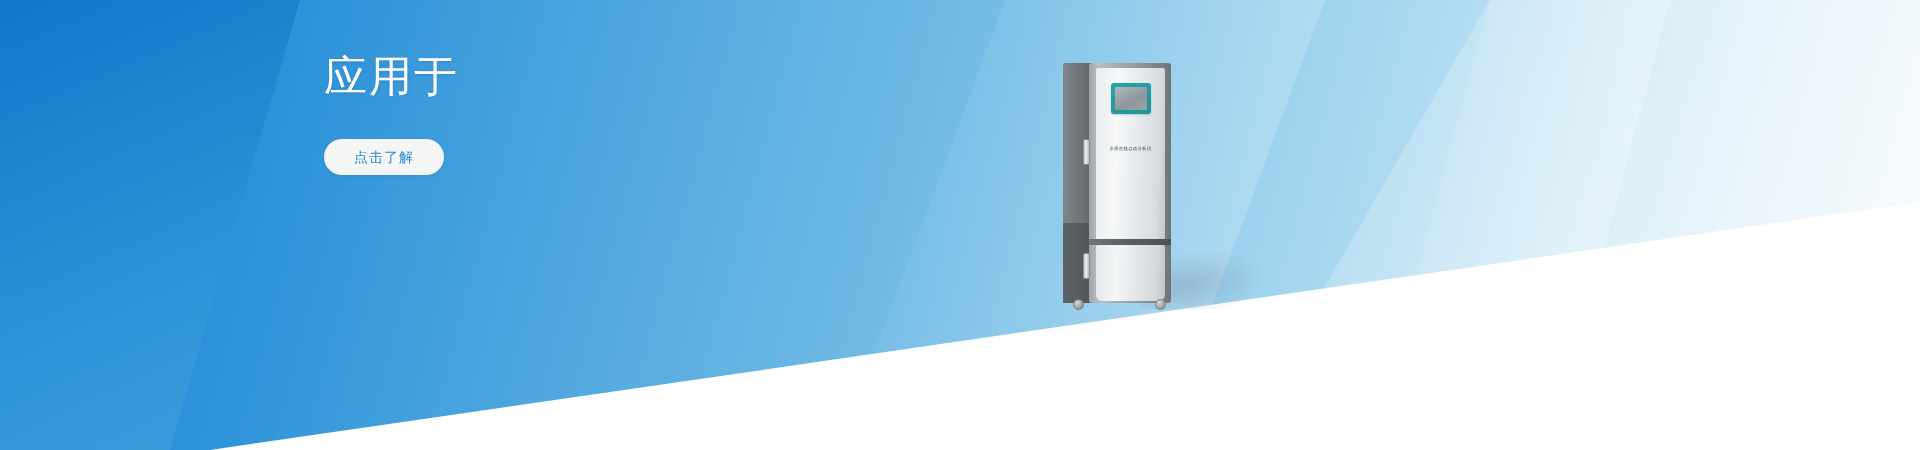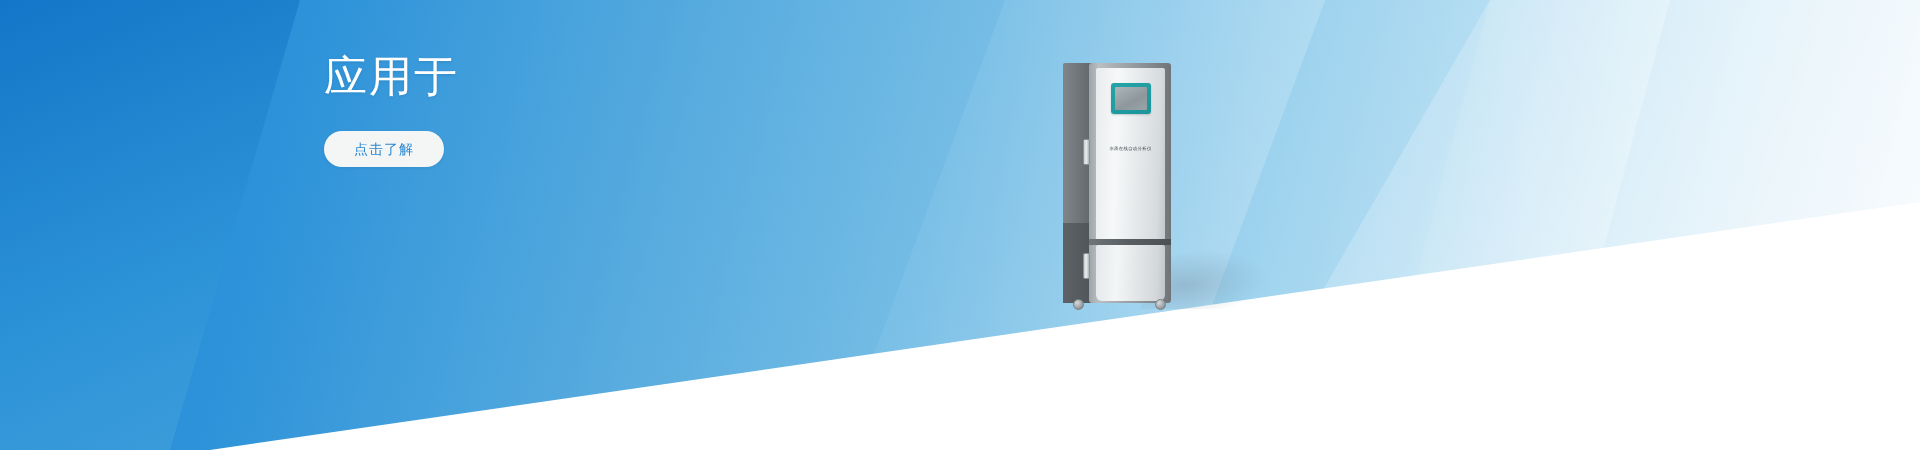--- a/index.html
+++ b/index.html
@@ -86,21 +86,21 @@
     margin-top:33px;
     color:#f2f8fc;
     font-size:18px;
     letter-spacing:1px;
     font-weight:400;
     text-shadow:0 1px 2px rgba(0,60,110,.12);
     white-space:nowrap;
   }
   .cta {
     display:inline-block;
-    margin-top:28px;
+    margin-top:36px;
     padding:0 30px;
     height:36px; line-height:36px;
     background:#f4f6f6;
     color:#2b88cf;
     font-size:14px;
     letter-spacing:1px;
     border:none; border-radius:18px;
     cursor:pointer;
     box-shadow:0 1px 3px rgba(0,50,100,.10);
   }

